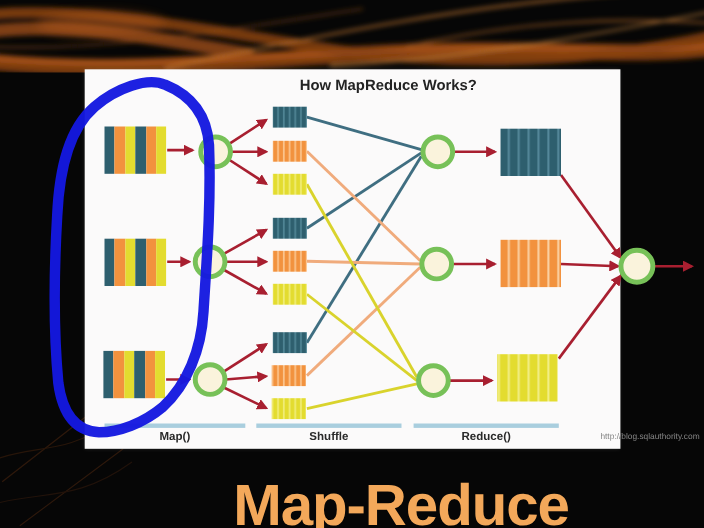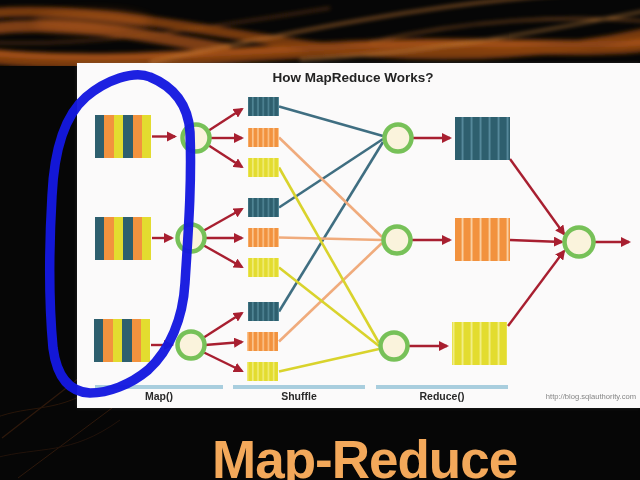--- a/index.html
+++ b/index.html
@@ -2,21 +2,21 @@
 <html><head>
 <meta charset="utf-8">
 <style>
   html,body{margin:0;padding:0;}
   body{
     width:640px;height:480px;background:#060606;overflow:hidden;position:relative;
     font-family:"Liberation Sans",sans-serif;
   }
   .bg-swirl{position:absolute;left:0;top:0;pointer-events:none;}
   .panel{
-    position:absolute;left:77px;top:63px;width:563px;height:345px;
+    position:absolute;left:77px;top:63px;width:487px;height:345px;
     background:#fbfafa;box-shadow:0 0 4px rgba(255,255,255,.12);
   }
   .panel svg{display:block;}
   .annotation-layer{position:absolute;left:0;top:0;pointer-events:none;}
   .caption{
     position:absolute;left:212px;top:433px;
     font-size:53px;font-weight:bold;letter-spacing:-1px;
     color:#f3a85a;white-space:nowrap;line-height:1;
   }
   text{font-family:"Liberation Sans",sans-serif;}

